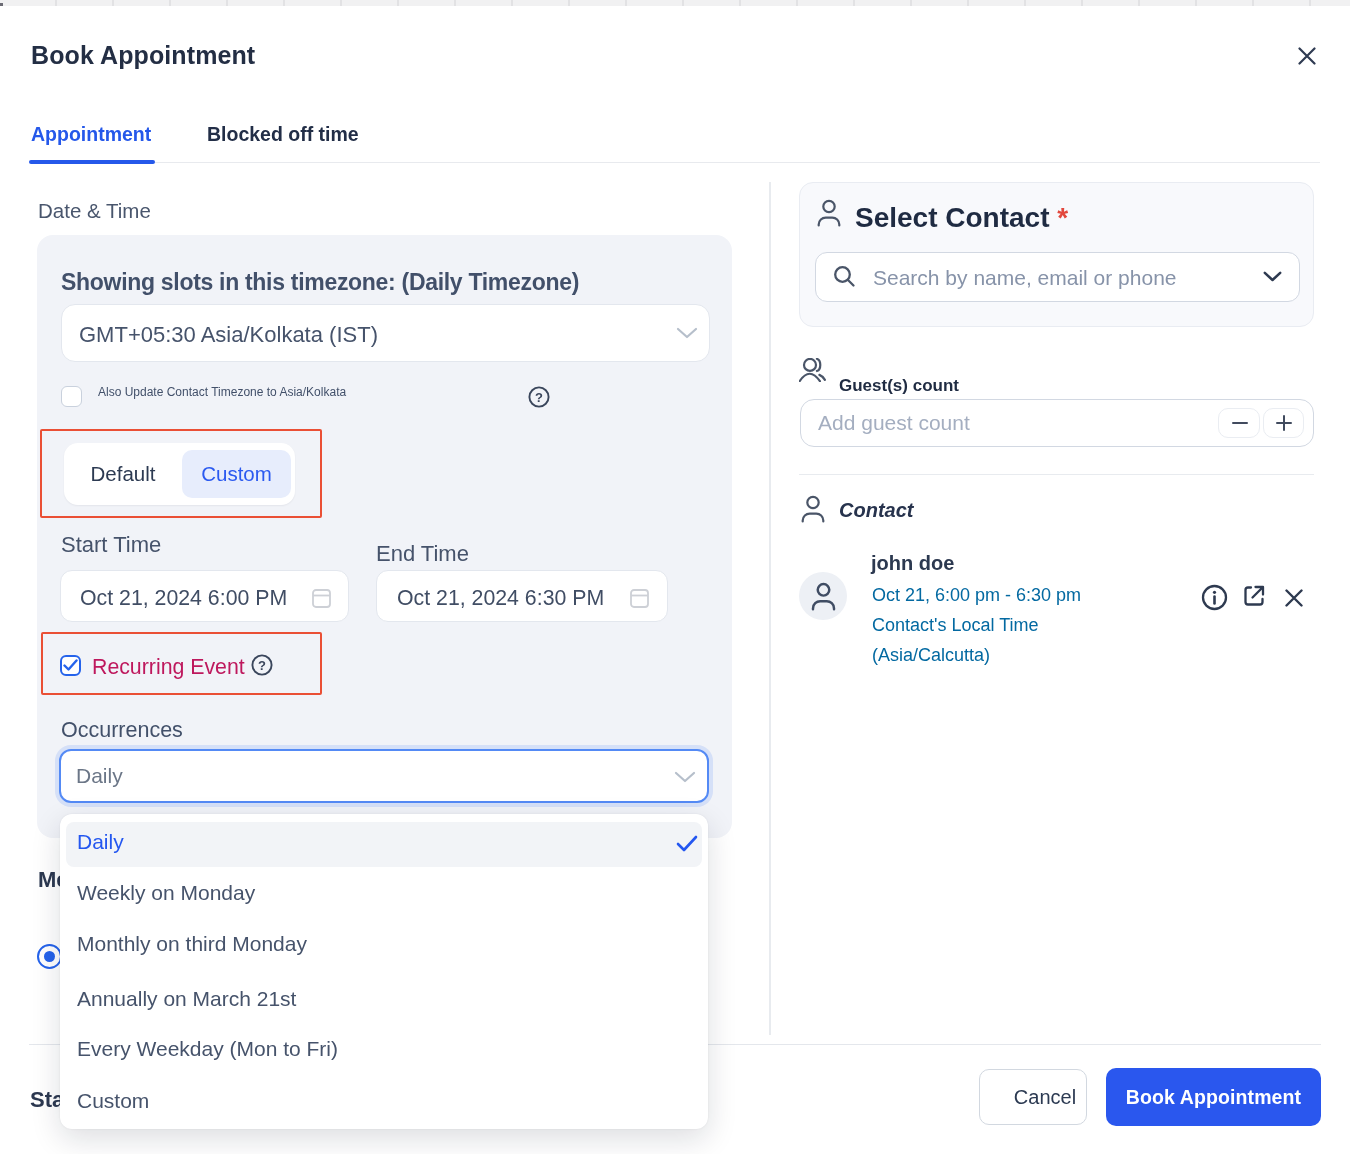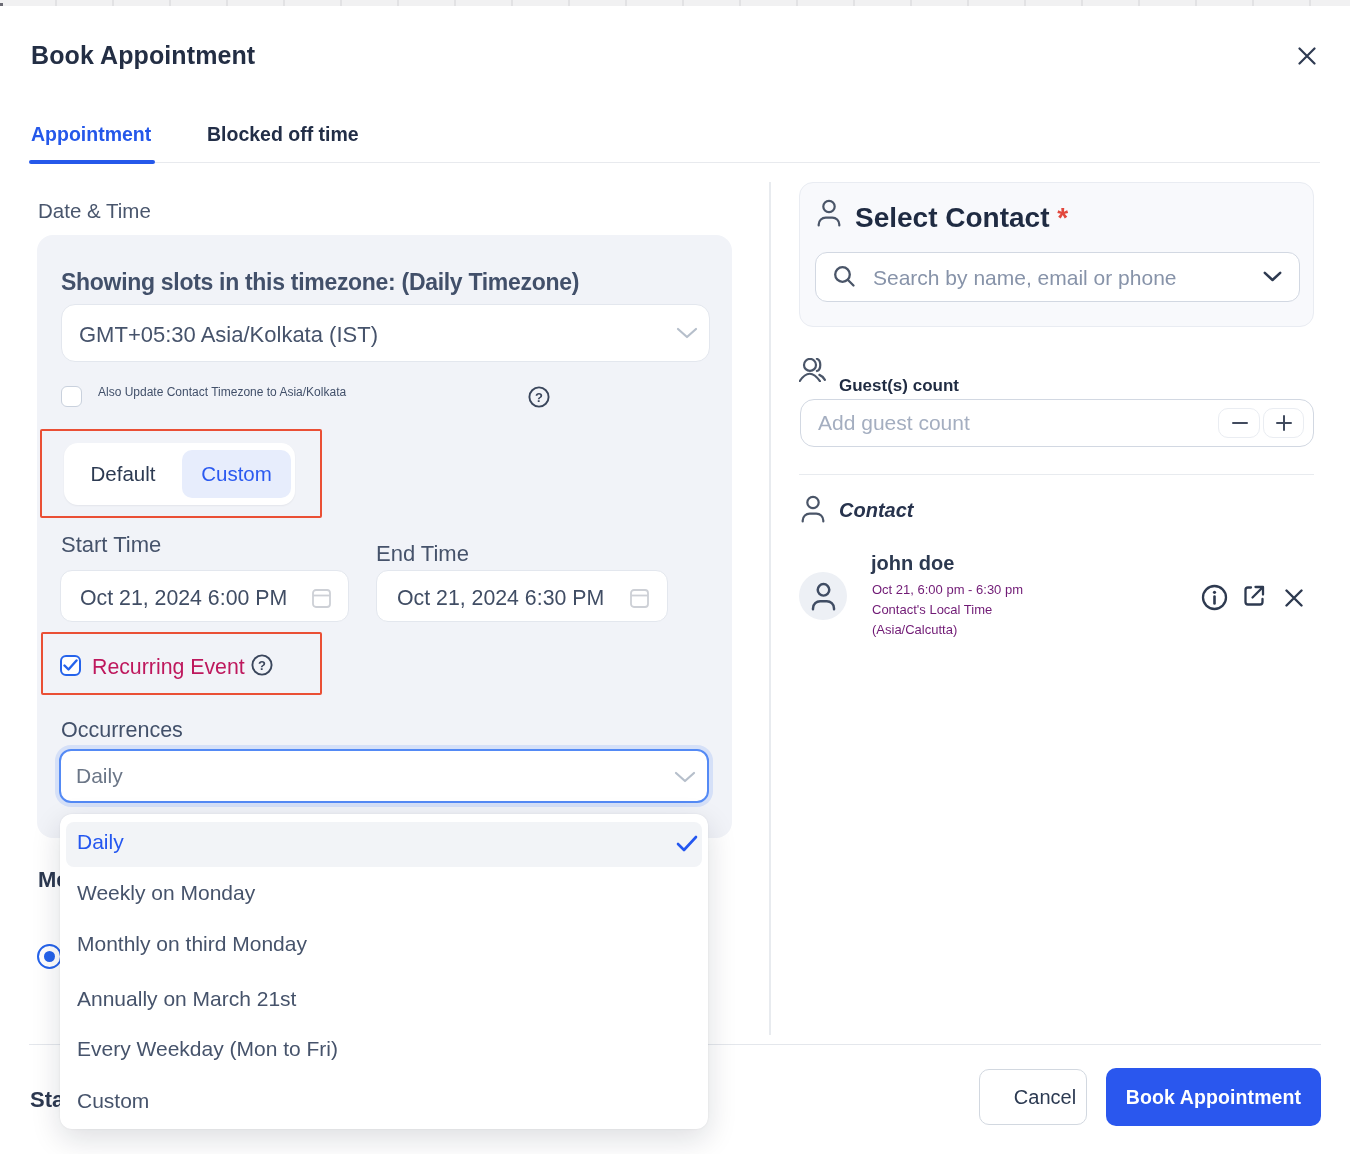--- a/index.html
+++ b/index.html
@@ -146,21 +146,21 @@
   </svg>
 <div class="abs" style="left:839px;top:499px;font-size:20px;font-weight:700;color:#27334d;font-style:italic;">Contact</div>
 
 <div class="abs" style="left:799px;top:572px;width:48px;height:48px;border-radius:50%;background:#edf0f5;"></div>
 <svg class="abs" style="left:810.5px;top:578px;" width="25" height="33" viewBox="0 0 24 32" fill="none">
     <circle cx="12" cy="11.5" r="5.6" stroke="#3f4c63" stroke-width="2.4"></circle>
     <path d="M1.8 30.3 v-0.8 c0-4.3 3.4-6.9 7-6.9 h6.4 c3.6 0 7 2.6 7 6.9 v0.8" stroke="#3f4c63" stroke-width="2.4" stroke-linecap="round"></path>
   </svg>
 
 <div class="abs" style="left:871px;top:552px;font-size:20px;font-weight:700;color:#2c3950;">john doe</div>
-<div class="abs" style="left:872px;top:580px;font-size:13px;color:#701a75;line-height:20px;">Oct 21, 6:00 pm - 6:30 pm<br>Contact's Local Time<br>(Asia/Calcutta)</div>
+<div class="abs" style="left:872px;top:580px;font-size:18px;color:#0369a1;line-height:30px;">Oct 21, 6:00 pm - 6:30 pm<br>Contact's Local Time<br>(Asia/Calcutta)</div>
 
 <svg class="abs" style="left:1201px;top:584px;" width="27" height="27" viewBox="0 0 27 27" fill="none">
     <circle cx="13.5" cy="13.5" r="11.5" stroke="#2e3a50" stroke-width="2.3"></circle>
     <circle cx="13.5" cy="8.3" r="1.6" fill="#2e3a50"></circle>
     <path d="M13.5 12.5 V19.5" stroke="#2e3a50" stroke-width="2.6" stroke-linecap="round"></path>
   </svg>
 <svg class="abs" style="left:1242px;top:584px;" width="24" height="24" viewBox="0 0 24 24" fill="none">
     <path d="M9 3.5 H6 C4 3.5 3.5 4 3.5 6 v12 c0 2 0.5 2.5 2.5 2.5 h12 c2 0 2.5-0.5 2.5-2.5 v-3" stroke="#2e3a50" stroke-width="2.3" stroke-linecap="round" fill="none"></path>
     <path d="M10.5 13.5 L20 4 M13.5 3 H21 V10.5" stroke="#2e3a50" stroke-width="2.3" stroke-linecap="round" stroke-linejoin="round"></path>
   </svg>

